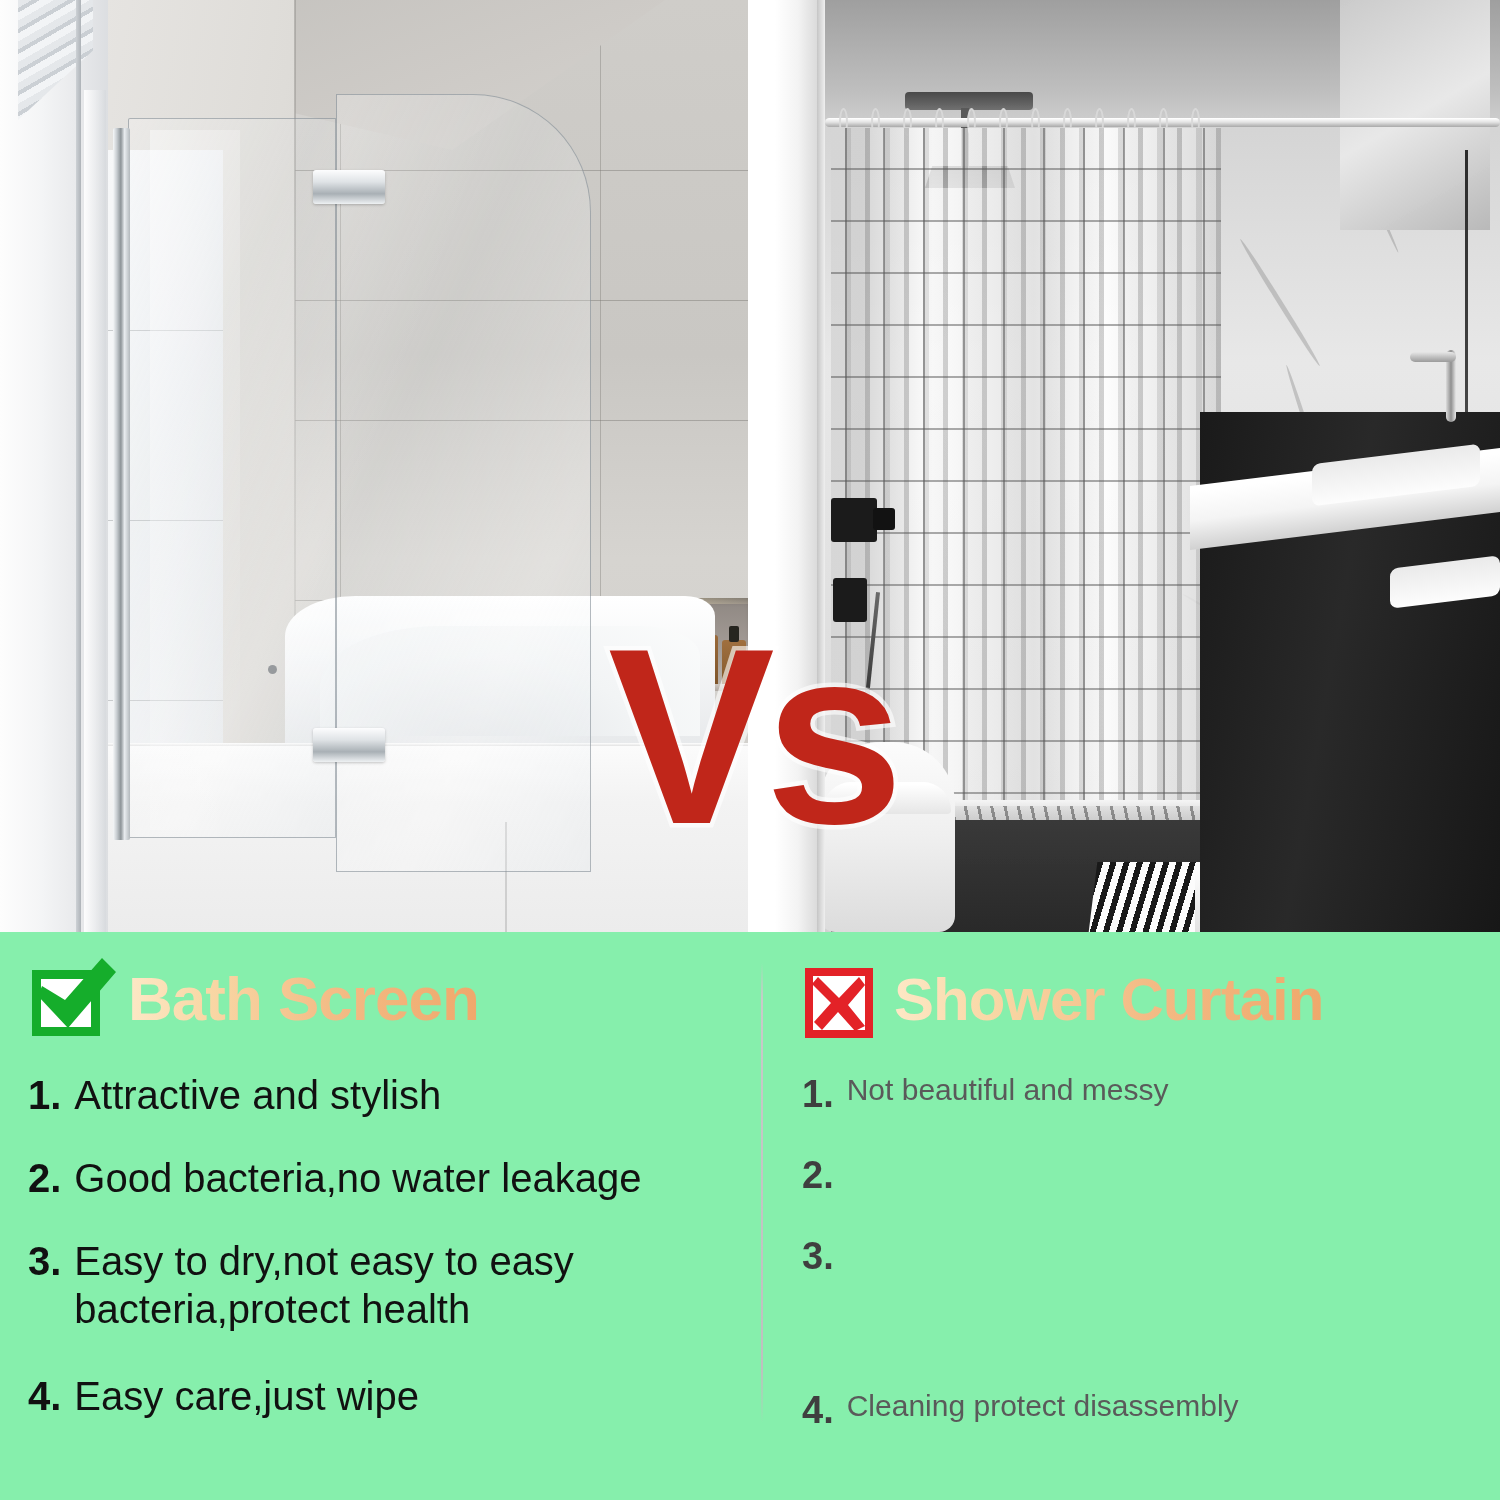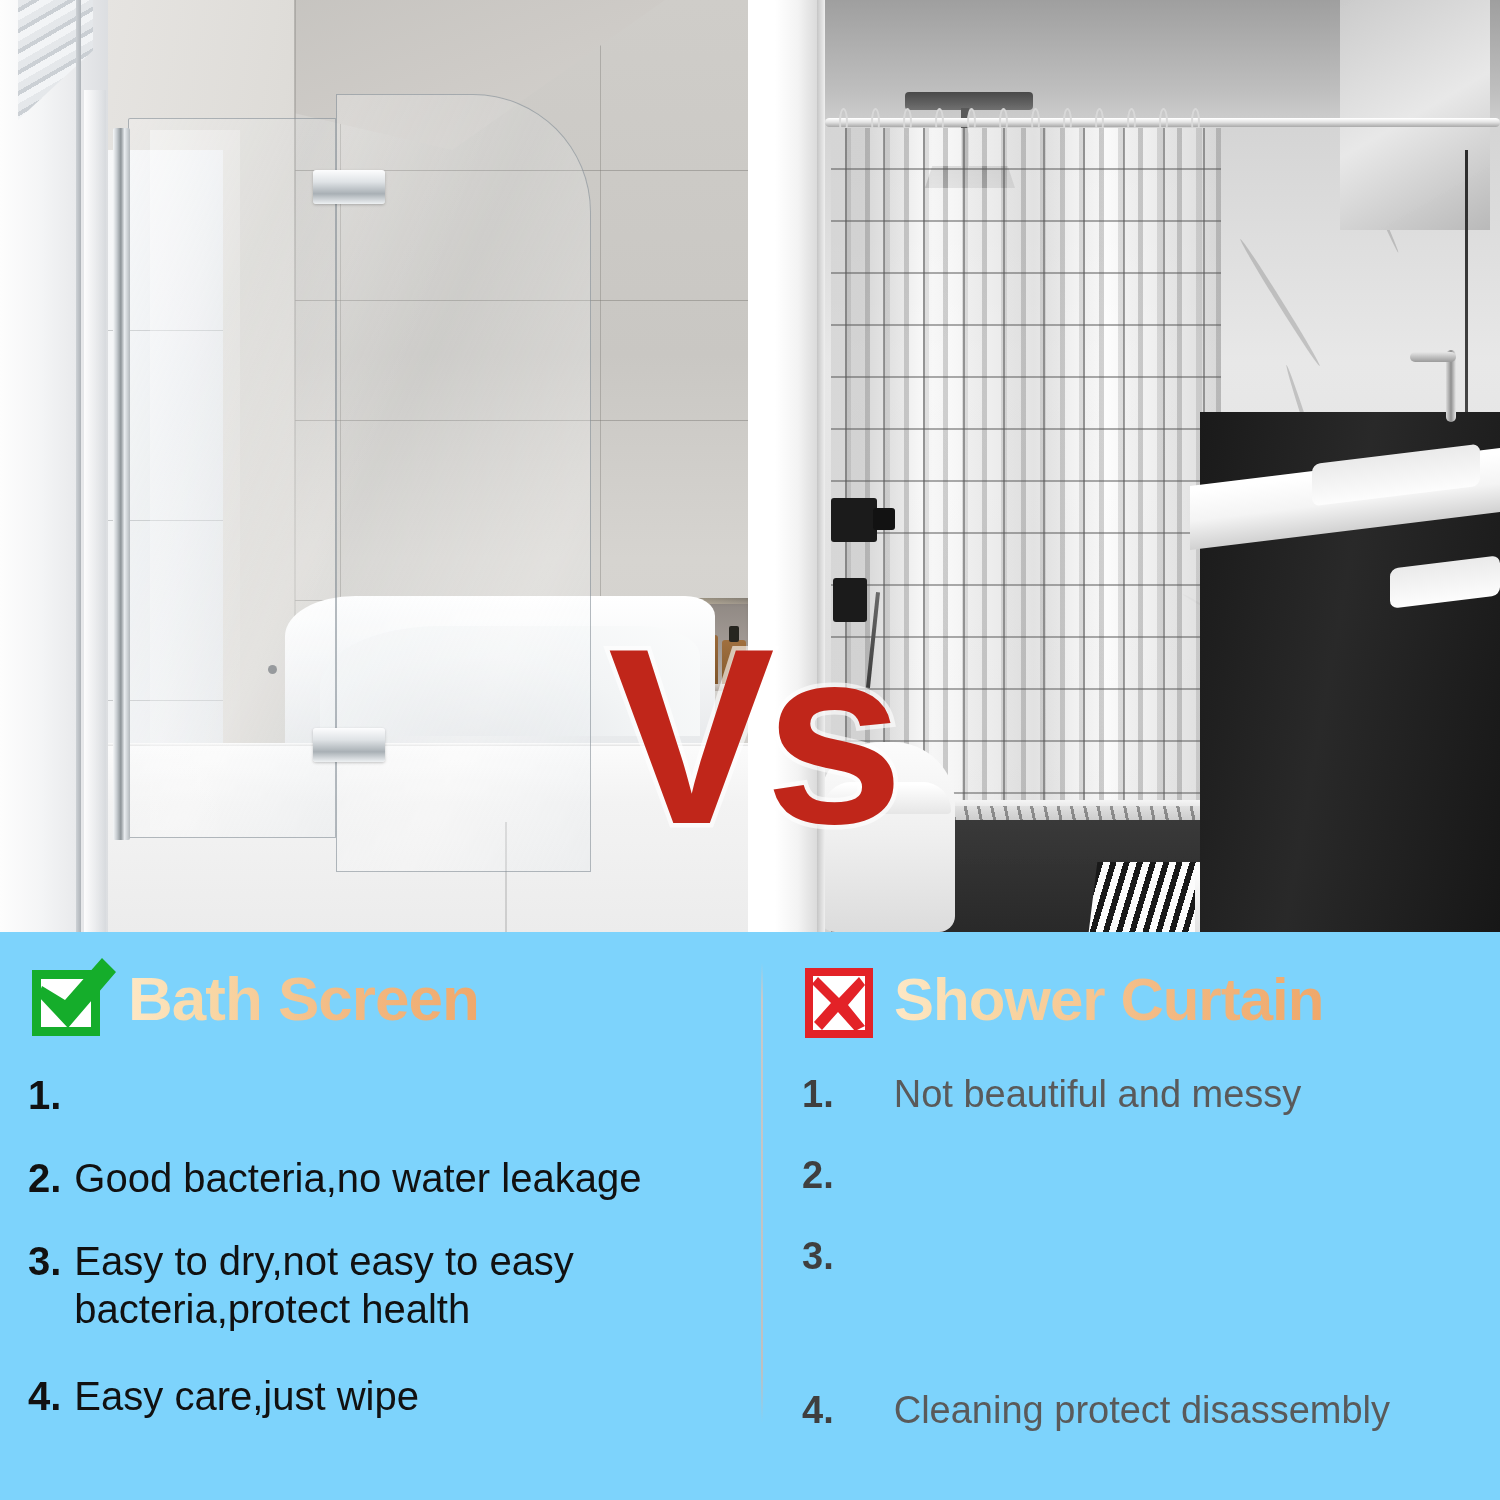--- a/index.html
+++ b/index.html
@@ -228,21 +228,21 @@
     font-weight:700; font-size:250px; line-height:1;
     letter-spacing:-10px;
     color:#C0261A;
     -webkit-text-stroke:9px rgba(255,255,255,.62);
     paint-order: stroke fill;
     text-shadow:0 0 2px rgba(255,255,255,.5);
     user-select:none;
   }
 
   
-  .bottom { position:absolute; left:0; top:932px; width:1500px; height:568px; background:#7dd3fc; }
+  .bottom { position:absolute; left:0; top:932px; width:1500px; height:568px; background:#86efac; }
   .divider { position:absolute; left:761px; top:31px; width:2px; height:460px;
      background:linear-gradient(180deg,rgba(185,185,185,0) 0%,#c9c9c9 8%,#bfbfbf 88%,rgba(185,185,185,0) 100%); }
 
   .col { position:absolute; top:0; }
   .col-left  { left:0;    width:750px; }
   .col-right { left:780px; width:720px; }
 
   .head { position:absolute; top:28px; left:28px; display:flex; align-items:center; gap:18px; }
   .col-right .head { left:22px; }
 
@@ -270,21 +270,21 @@
   .list { position:absolute; left:28px; top:140px; width:700px; }
   .col-right .list { left:22px; top:140px; width:700px; }
 
   .li { display:flex; align-items:flex-start; margin-bottom:36px; }
   .li .num { font-weight:700; font-size:40px; line-height:1.18; flex:none; margin-right:13px; }
   .li .txt { font-weight:400; font-size:40px; line-height:1.18; }
 
   .col-left  .li .num, .col-left  .li .txt { color:#111111; }
   .col-right .li .num { color:#3f3f3f; }
   .col-right .li .txt { color:#5a5a5a; }
-  .col-right .li .txt { font-size:38px;margin-left:47px; }
+  .col-right .li .txt { font-size:30px; }
   .col-right .li .num { font-size:38px; }
 
   .li-tall { margin-bottom:40px; }
 </style>
 </head>
 <body>
 
 <div class="page">
 
   <div class="photo-row">
@@ -440,20 +440,21 @@
           <svg viewBox="0 0 90 84" xmlns="http://www.w3.org/2000/svg">
             <path d="M10 40 L14 30 L37 44 L74 2 L88 16 L40 72 Z" fill="#15AD2B"></path>
           </svg>
         </div>
         <div class="title">Bath Screen</div>
       </div>
 
       <div class="list">
         <div class="li">
           <span class="num">1.</span>
+          <span class="txt">Attractive and stylish</span>
         </div>
         <div class="li">
           <span class="num">2.</span>
           <span class="txt">Good bacteria,no water leakage</span>
         </div>
         <div class="li li-tall">
           <span class="num">3.</span>
           <span class="txt">Easy to dry,not easy to easy bacteria,protect health</span>
         </div>
         <div class="li">

